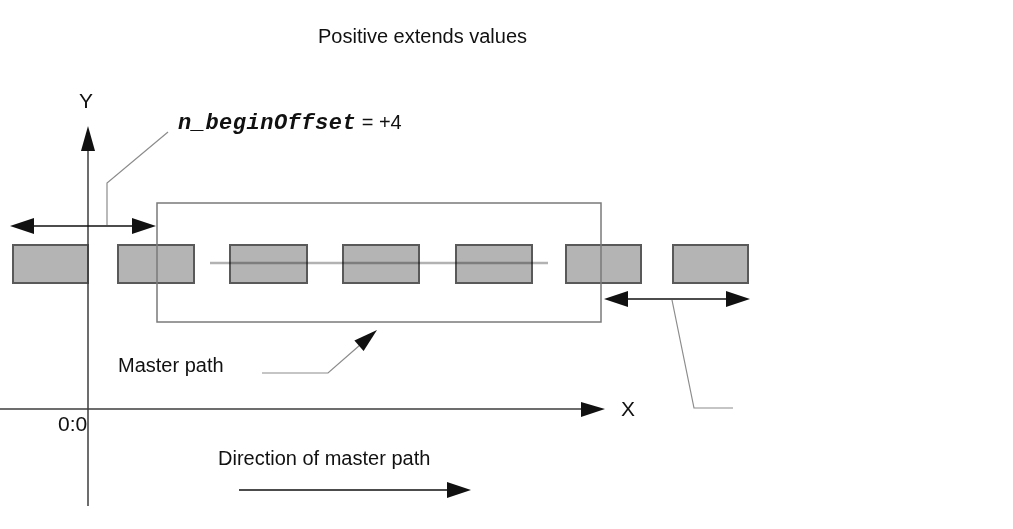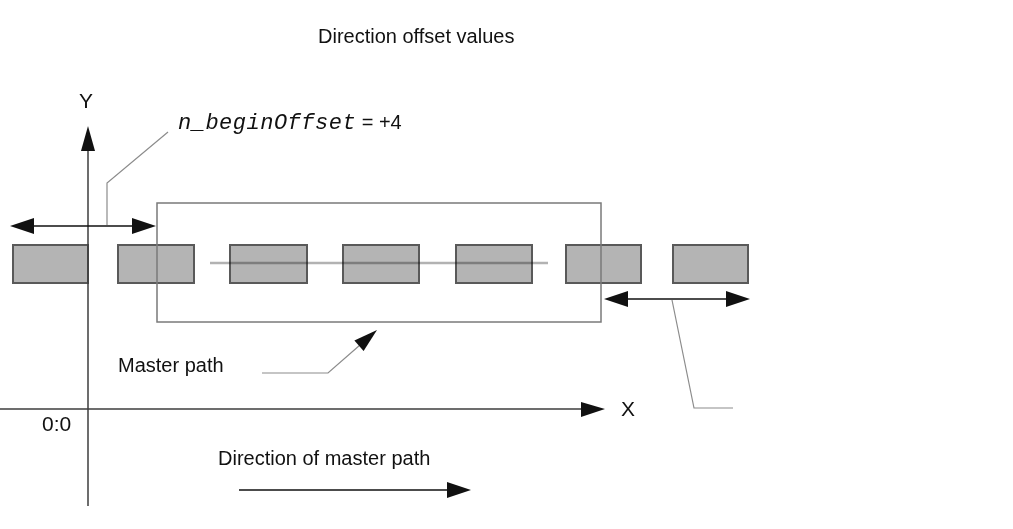--- a/index.html
+++ b/index.html
@@ -28,25 +28,26 @@
     line-height:1.15;
     white-space:nowrap;
     color:var(--text);
   }
   .axislbl{font-size:21px;}
   .mono{
     font-family:"Liberation Mono", monospace;
     font-style:italic;
     font-size:22px;
     letter-spacing:.5px;
+    font-weight:bold;
   }
   .title{left:318px;top:25px;}
   .y-label{left:79px;top:89px;}
   .x-label{left:621px;top:397px;}
-  .origin{left:42px;top:412px;}
+  .origin{left:58px;top:412px;}
   .begin-label{left:178px;top:111px;}
   .master-label{left:118px;top:354px;}
   .direction-label{left:218px;top:447px;}
   .end-block{left:745px;top:374px;line-height:23px;}
   .end-block .row{line-height:23px;}
   
   .subrect{fill:var(--subrect-fill);stroke:var(--subrect-border);stroke-width:2;}
   .master{fill:none;stroke:var(--master-outline);stroke-width:1.5;}
   .centerline{stroke:rgba(0,0,0,0.30);stroke-width:2.5;}
   .axis{stroke:var(--axis);stroke-width:1.5;}
@@ -101,21 +102,21 @@
     <polyline class="leader" points="168,132 107,183 107,225"></polyline>
 
     <g>
       <polyline class="leader" points="262,373 328,373 360,345"></polyline>
       <polygon class="head" points="377,330 363.6,351.1 354.4,340.5"></polygon>
     </g>
 
     <polyline class="leader" points="672,300 694,408 733,408"></polyline>
   </svg>
 
-  <div class="lbl title">Direction offset values</div>
+  <div class="lbl title">Positive extends values</div>
 
   <div class="lbl axislbl y-label">Y</div>
 
   <div class="lbl axislbl x-label">X</div>
 
   <div class="lbl axislbl origin">0:0</div>
 
   <div class="lbl begin-label">
     <span class="mono">n_beginOffset</span><span> = +4</span>
   </div>

